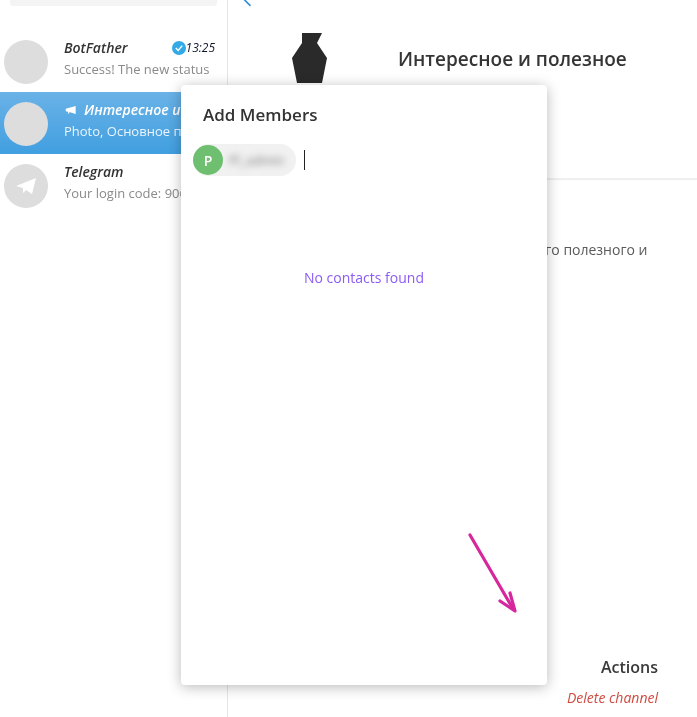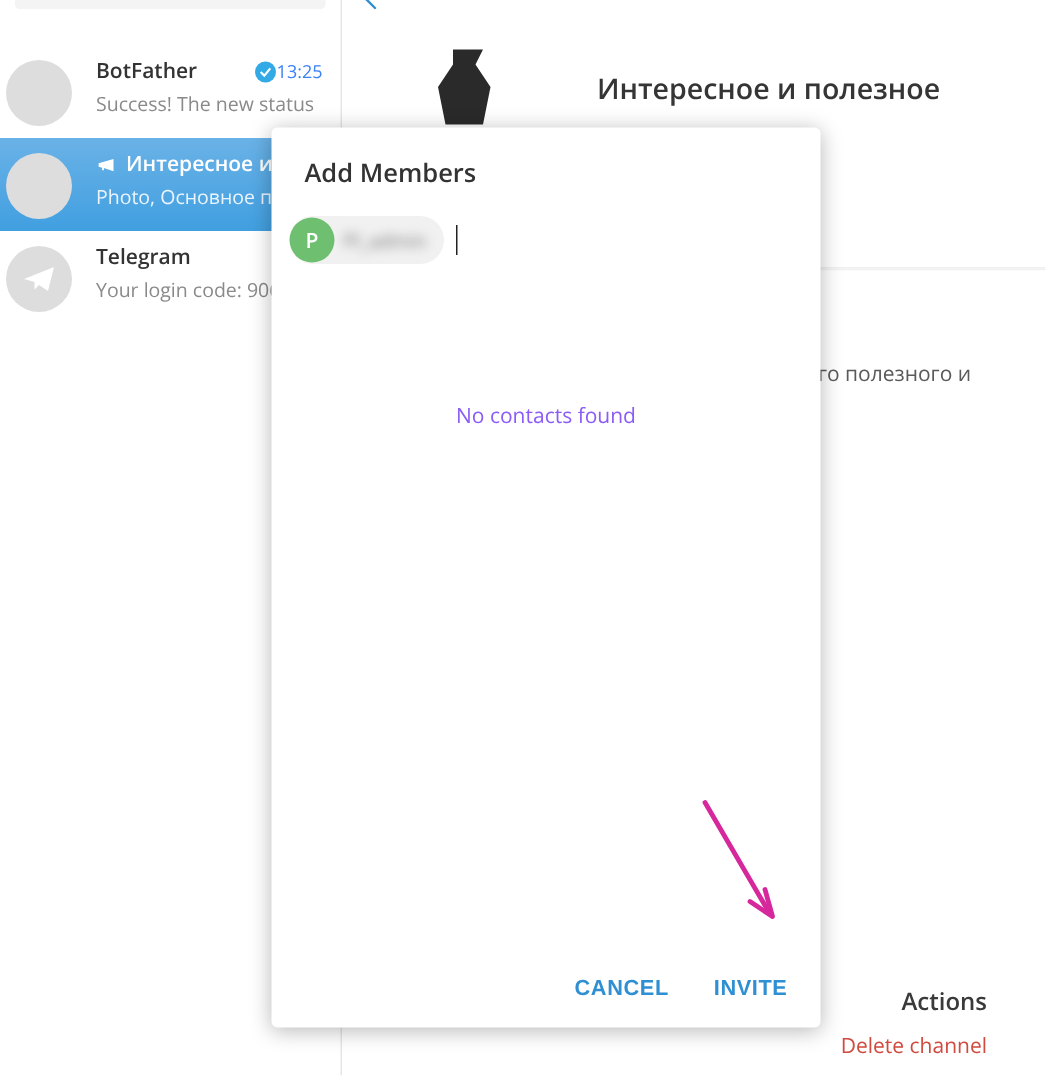--- a/index.html
+++ b/index.html
@@ -45,32 +45,32 @@
     width: 44px; height: 44px;
     border-radius: 50%;
     background: #ddd;
     overflow: hidden;
   }
   .chat-item.selected {
     background: #5da8e2;
     background: linear-gradient(#6ab2e7,#419fe0);
     color: #fff;
   }
-  .chat-title-row { display: flex; align-items: center; }
+  .chat-title-row { display: flex; align-items: center; font-style: italic; }
   .chat-title {
     font-weight: 600;
     font-size: 14px;
     color: #333;
     flex: 1;
     white-space: nowrap;
     overflow: hidden;
     text-overflow: ellipsis;
   }
   .chat-item.selected .chat-title { color: #fff; }
-  .chat-time { font-size: 12px; color: #3b82f6; }
+  .chat-time { font-size: 12px; color: #0f172a; }
   .chat-item.selected .chat-time { color: #e9f3fb; }
   .chat-preview {
     font-size: 13px;
     color: #8a8a8a;
     white-space: nowrap;
     overflow: hidden;
     text-overflow: ellipsis;
     margin-top: 3px;
   }
   .chat-item.selected .chat-preview { color: #eaf4fc; }
@@ -145,20 +145,21 @@
   .actions-heading {
     font-size: 16px;
     font-weight: 600;
     color: #3a3a3a;
     margin-bottom: 10px;
   }
   .delete-link {
     color: #d04a3f;
     font-size: 14px;
     cursor: pointer;
+    font-style: italic;
   }
 
   
   .modal {
     position: absolute;
     left: 181px; top: 57px;
     width: 366px; height: 600px;
     background: #fff;
     box-shadow: 0 2px 14px rgba(0,0,0,0.28);
     border-radius: 4px;
@@ -321,24 +322,20 @@
     <div class="modal-input-row">
       <span class="pill">
         <span class="pill-avatar">P</span>
         <span class="pill-name">Pl_admin</span>
       </span>
       <span class="cursor"></span>
     </div>
     <div class="modal-body">
       <span>No contacts found</span>
     </div>
-    <div class="modal-footer">
-      <button class="modal-btn">Cancel</button>
-      <button class="modal-btn">Invite</button>
-    </div>
   </div>
 
   <div class="arrow">
     <svg viewBox="0 0 68 90">
       <path d="M10 4 C 25 30 40 55 52 76" stroke="#d6279d" stroke-width="3.2" fill="none" stroke-linecap="round"></path>
       <path d="M40 70 L55 80 L50 62" stroke="#d6279d" stroke-width="3.2" fill="none" stroke-linecap="round" stroke-linejoin="round"></path>
     </svg>
   </div>
 
 </div>

